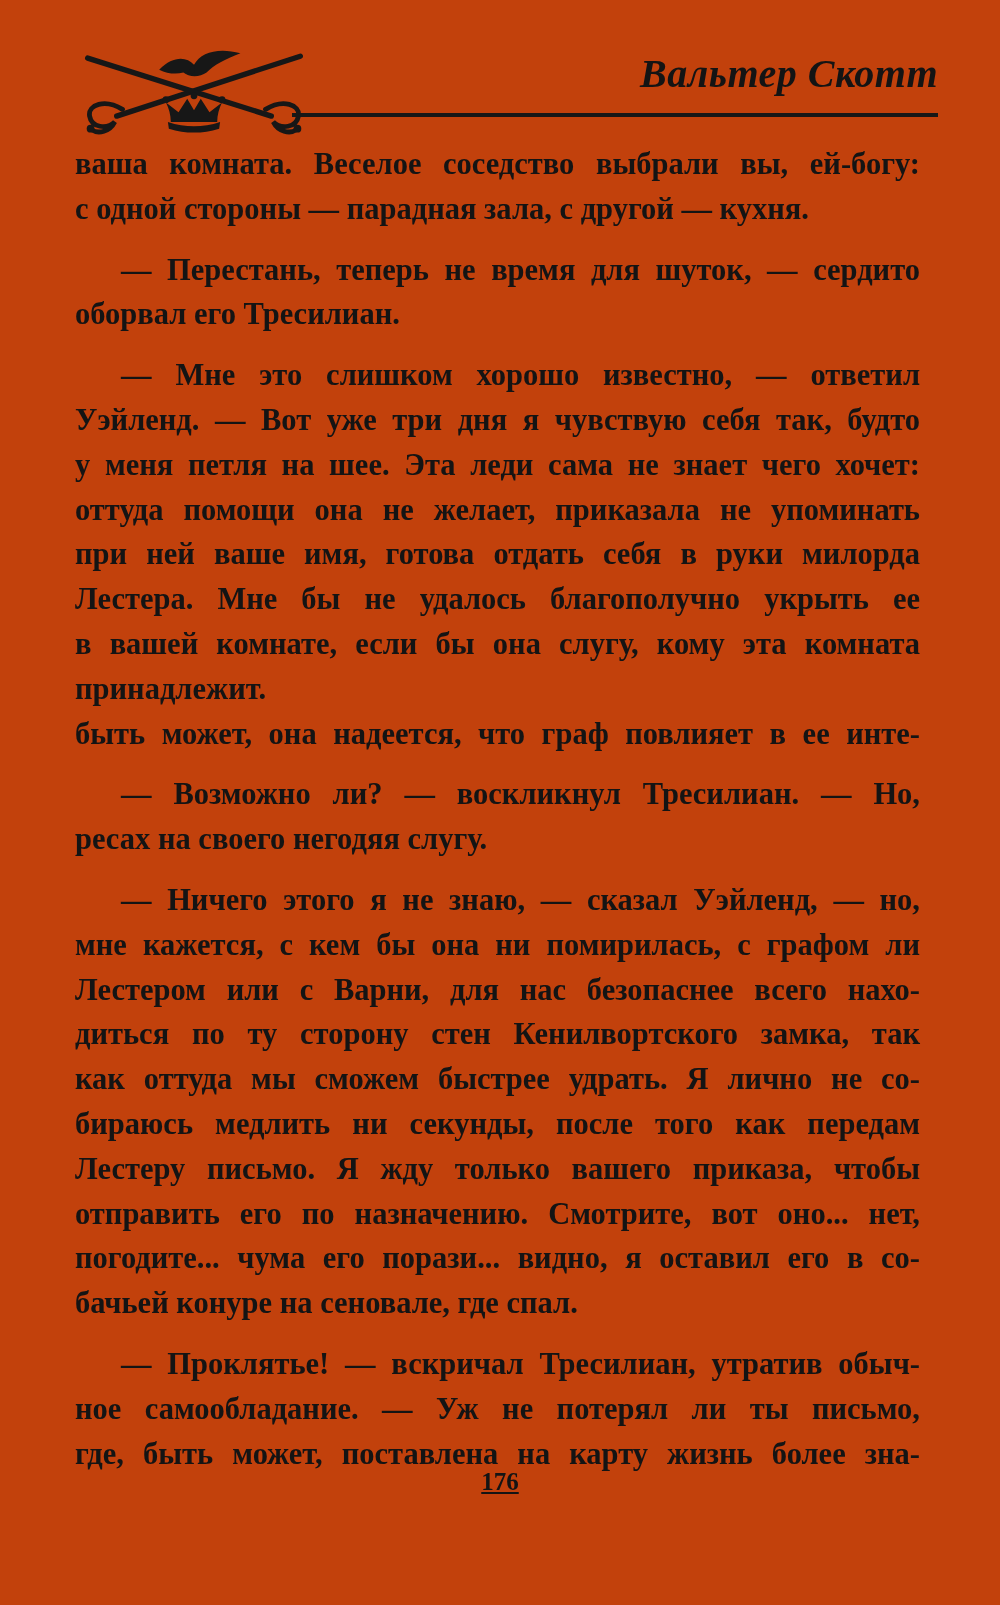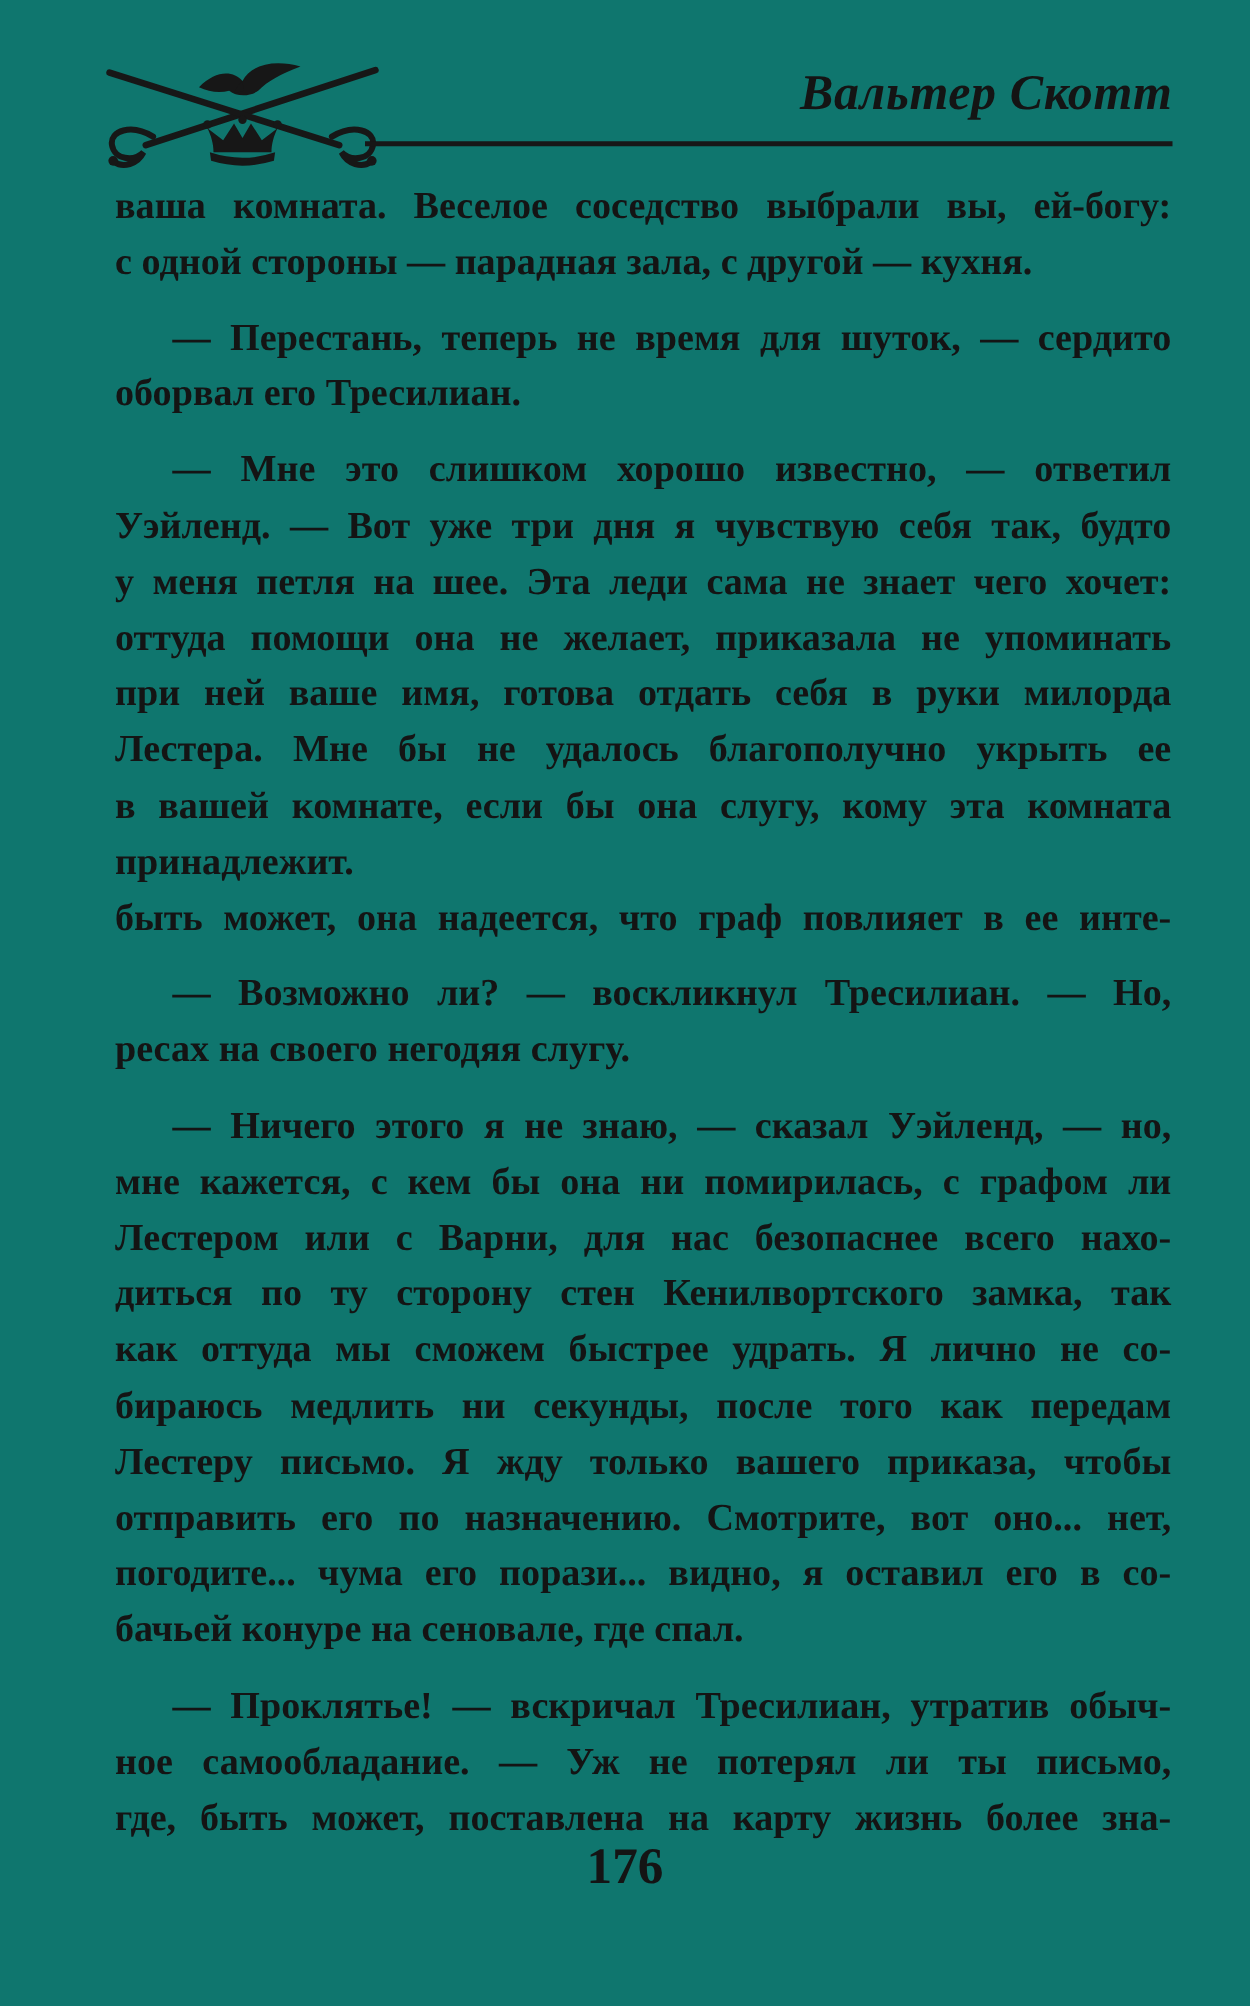--- a/index.html
+++ b/index.html
@@ -5,21 +5,21 @@
   html, body {
     margin: 0;
     padding: 0;
     background: #e8e8e8;
   }
   .page {
     position: relative;
     width: 1000px;
     height: 1605px;
     margin: 0 auto;
-    background: #0f766e;
+    background: #c2410c;
     color: #141414;
     font-family: "Liberation Serif", serif;
     overflow: hidden;
   }
   .emblem {
     position: absolute;
     left: 78px;
     top: 44px;
     width: 232px;
     height: 92px;
@@ -37,21 +37,21 @@
   .rule {
     position: absolute;
     left: 292px;
     top: 113px;
     width: 646px;
     height: 4px;
     background: #171717;
   }
   .body-text {
     position: absolute;
-    left: 92px;
+    left: 75px;
     top: 142px;
     width: 845px;
     font-size: 30.5px;
     font-weight: bold;
     line-height: 44.8px;
     text-rendering: optimizeLegibility;
   }
   .line {
     text-align: justify;
     text-align-last: justify;
@@ -64,22 +64,23 @@
   .line.indent {
     text-indent: 46px;
     margin-top: 16px;
   }
   .page-number {
     position: absolute;
     left: 0;
     top: 1468px;
     width: 100%;
     text-align: center;
-    font-size: 41px;
+    font-size: 25px;
     font-weight: bold;
+    text-decoration: underline;
   }
 </style>
 </head>
 <body>
 
 <div class="page">
 
   <div class="header">
     <svg class="emblem" viewBox="0 0 240 94" aria-hidden="true">
 

